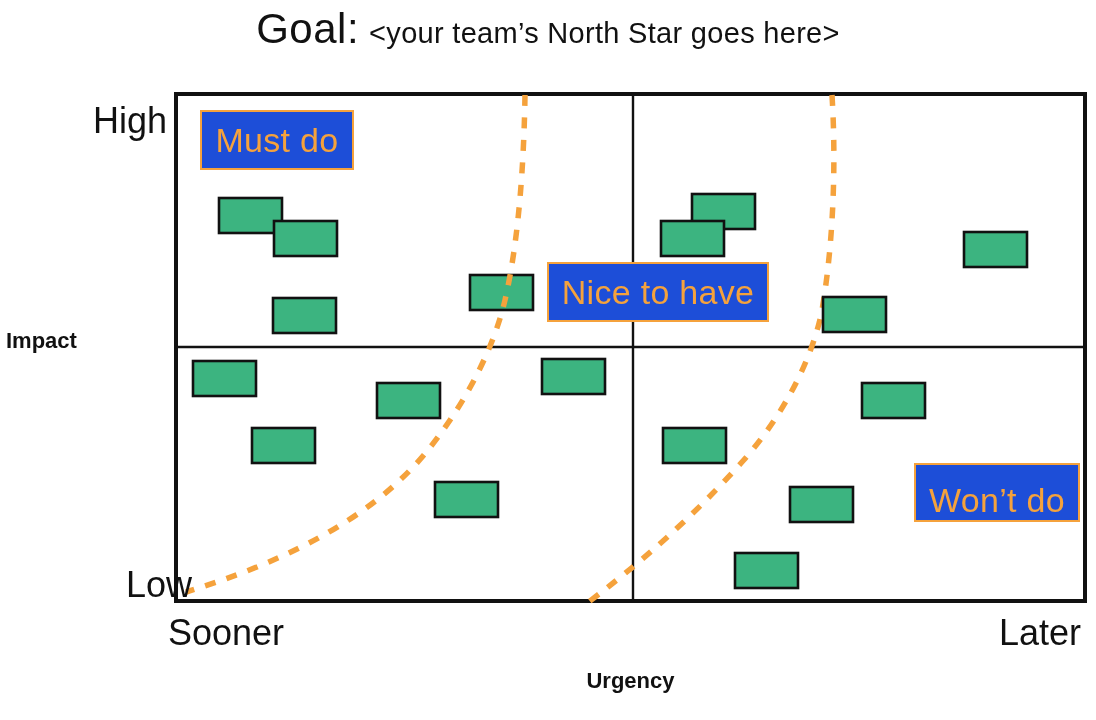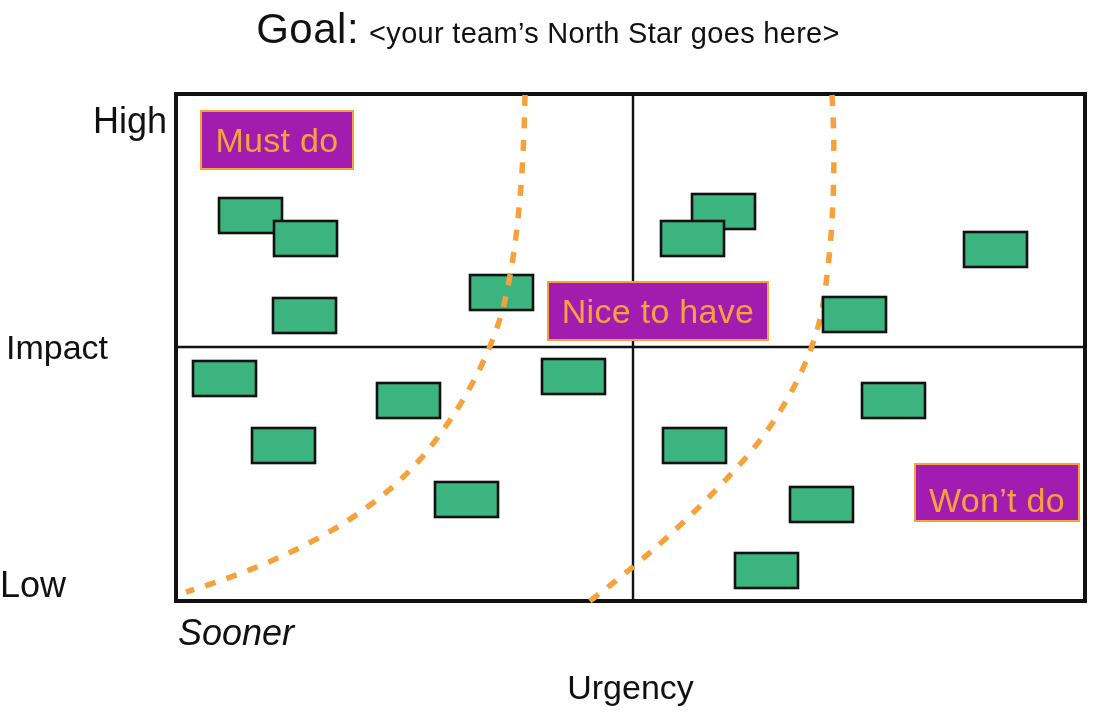--- a/index.html
+++ b/index.html
@@ -19,32 +19,32 @@
   }
   .title .goal{font-size:42px;font-weight:500;letter-spacing:0.5px;}
   .title .north-star{font-size:29px;font-weight:400;margin-left:10px;letter-spacing:0.3px;}
   svg.matrix{position:absolute;left:0;top:0;}
   .frame{fill:none;stroke:var(--ink);stroke-width:4;}
   .divider{stroke:var(--ink);stroke-width:2.4;}
   .curve{fill:none;stroke:var(--orange);stroke-width:5.5;stroke-dasharray:11 11.5;}
   .note{fill:var(--green);stroke:var(--ink);stroke-width:2.6;}
   .quad-label{
     position:absolute;display:flex;align-items:center;justify-content:center;
-    background:#a21caf;border:2px solid var(--orange);color:var(--orange);
+    background:#1d4ed8;border:2px solid var(--orange);color:var(--orange);
     font-size:34px;font-weight:400;white-space:nowrap;letter-spacing:0.3px;
   }
   .quad-must{left:200px;top:110px;width:150px;height:56px;}
-  .quad-nice{left:547px;top:281px;width:218px;height:56px;}
+  .quad-nice{left:547px;top:262px;width:218px;height:56px;}
   .quad-wont{left:914px;top:463px;width:162px;height:55px;align-items:flex-end;}
   .axis-tick{position:absolute;font-size:36px;font-weight:400;}
   .tick-high{left:0;top:100px;width:167px;text-align:right;}
-  .tick-low{left:0;top:564px;width:165px;text-align:left;}
-  .tick-sooner{left:178px;top:612px;font-style:italic;}
+  .tick-low{left:0;top:564px;width:165px;text-align:right;padding-left:27px;}
+  .tick-sooner{left:168px;top:612px;}
   .tick-later{left:900px;top:612px;width:181px;text-align:right;}
-  .axis-title{position:absolute;font-size:34px;font-weight:400;}
+  .axis-title{position:absolute;font-size:22px;font-weight:700;}
   .axis-impact{left:6px;top:328px;}
   .axis-urgency{left:176px;top:668px;width:909px;text-align:center;}
 </style>
 </head>
 <body>
 
 <div class="stage">
 
   <div class="title">
     <span class="goal">Goal:</span><span class="north-star">&lt;your team’s North Star goes here&gt;</span>
@@ -83,17 +83,18 @@
   <div class="quad-label quad-nice">
     <span>Nice to have</span>
   </div>
   <div class="quad-label quad-wont">
     <span>Won’t do</span>
   </div>
 
   <div class="axis-tick tick-high">High</div>
   <div class="axis-tick tick-low">Low</div>
   <div class="axis-tick tick-sooner">Sooner</div>
+  <div class="axis-tick tick-later">Later</div>
 
   <div class="axis-title axis-impact">Impact</div>
   <div class="axis-title axis-urgency">Urgency</div>
 
 </div>
 
 </body></html>

